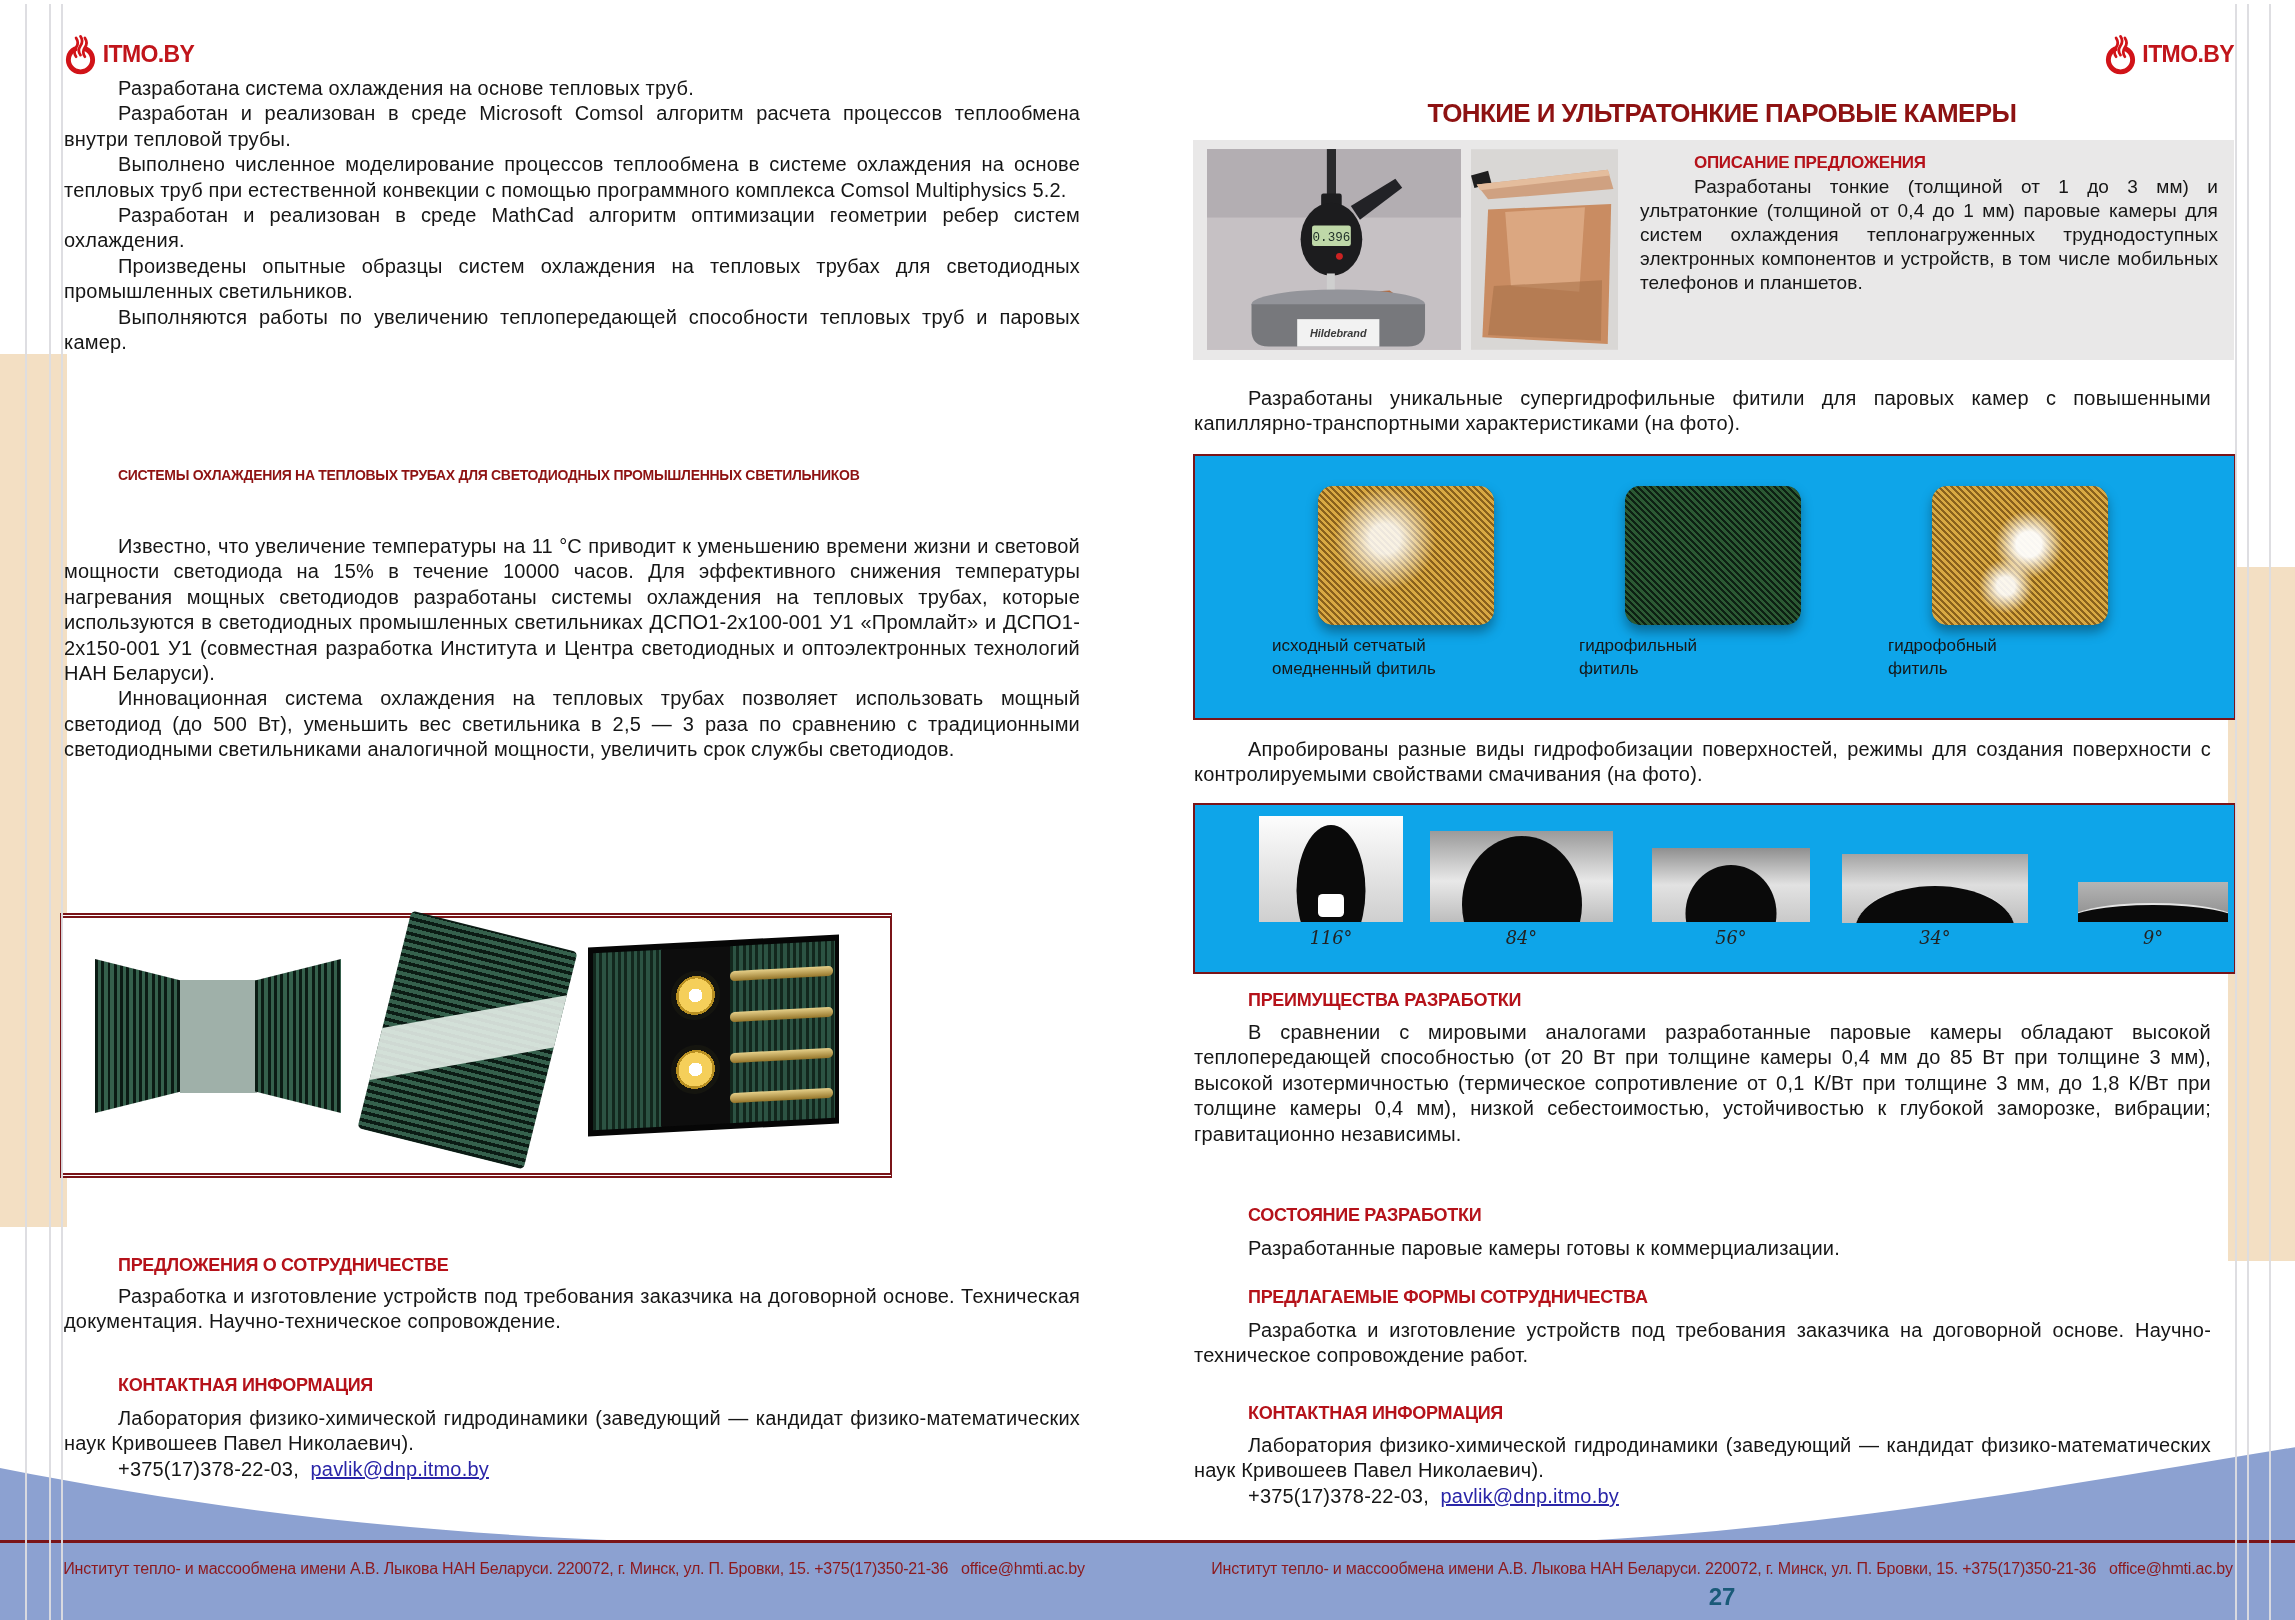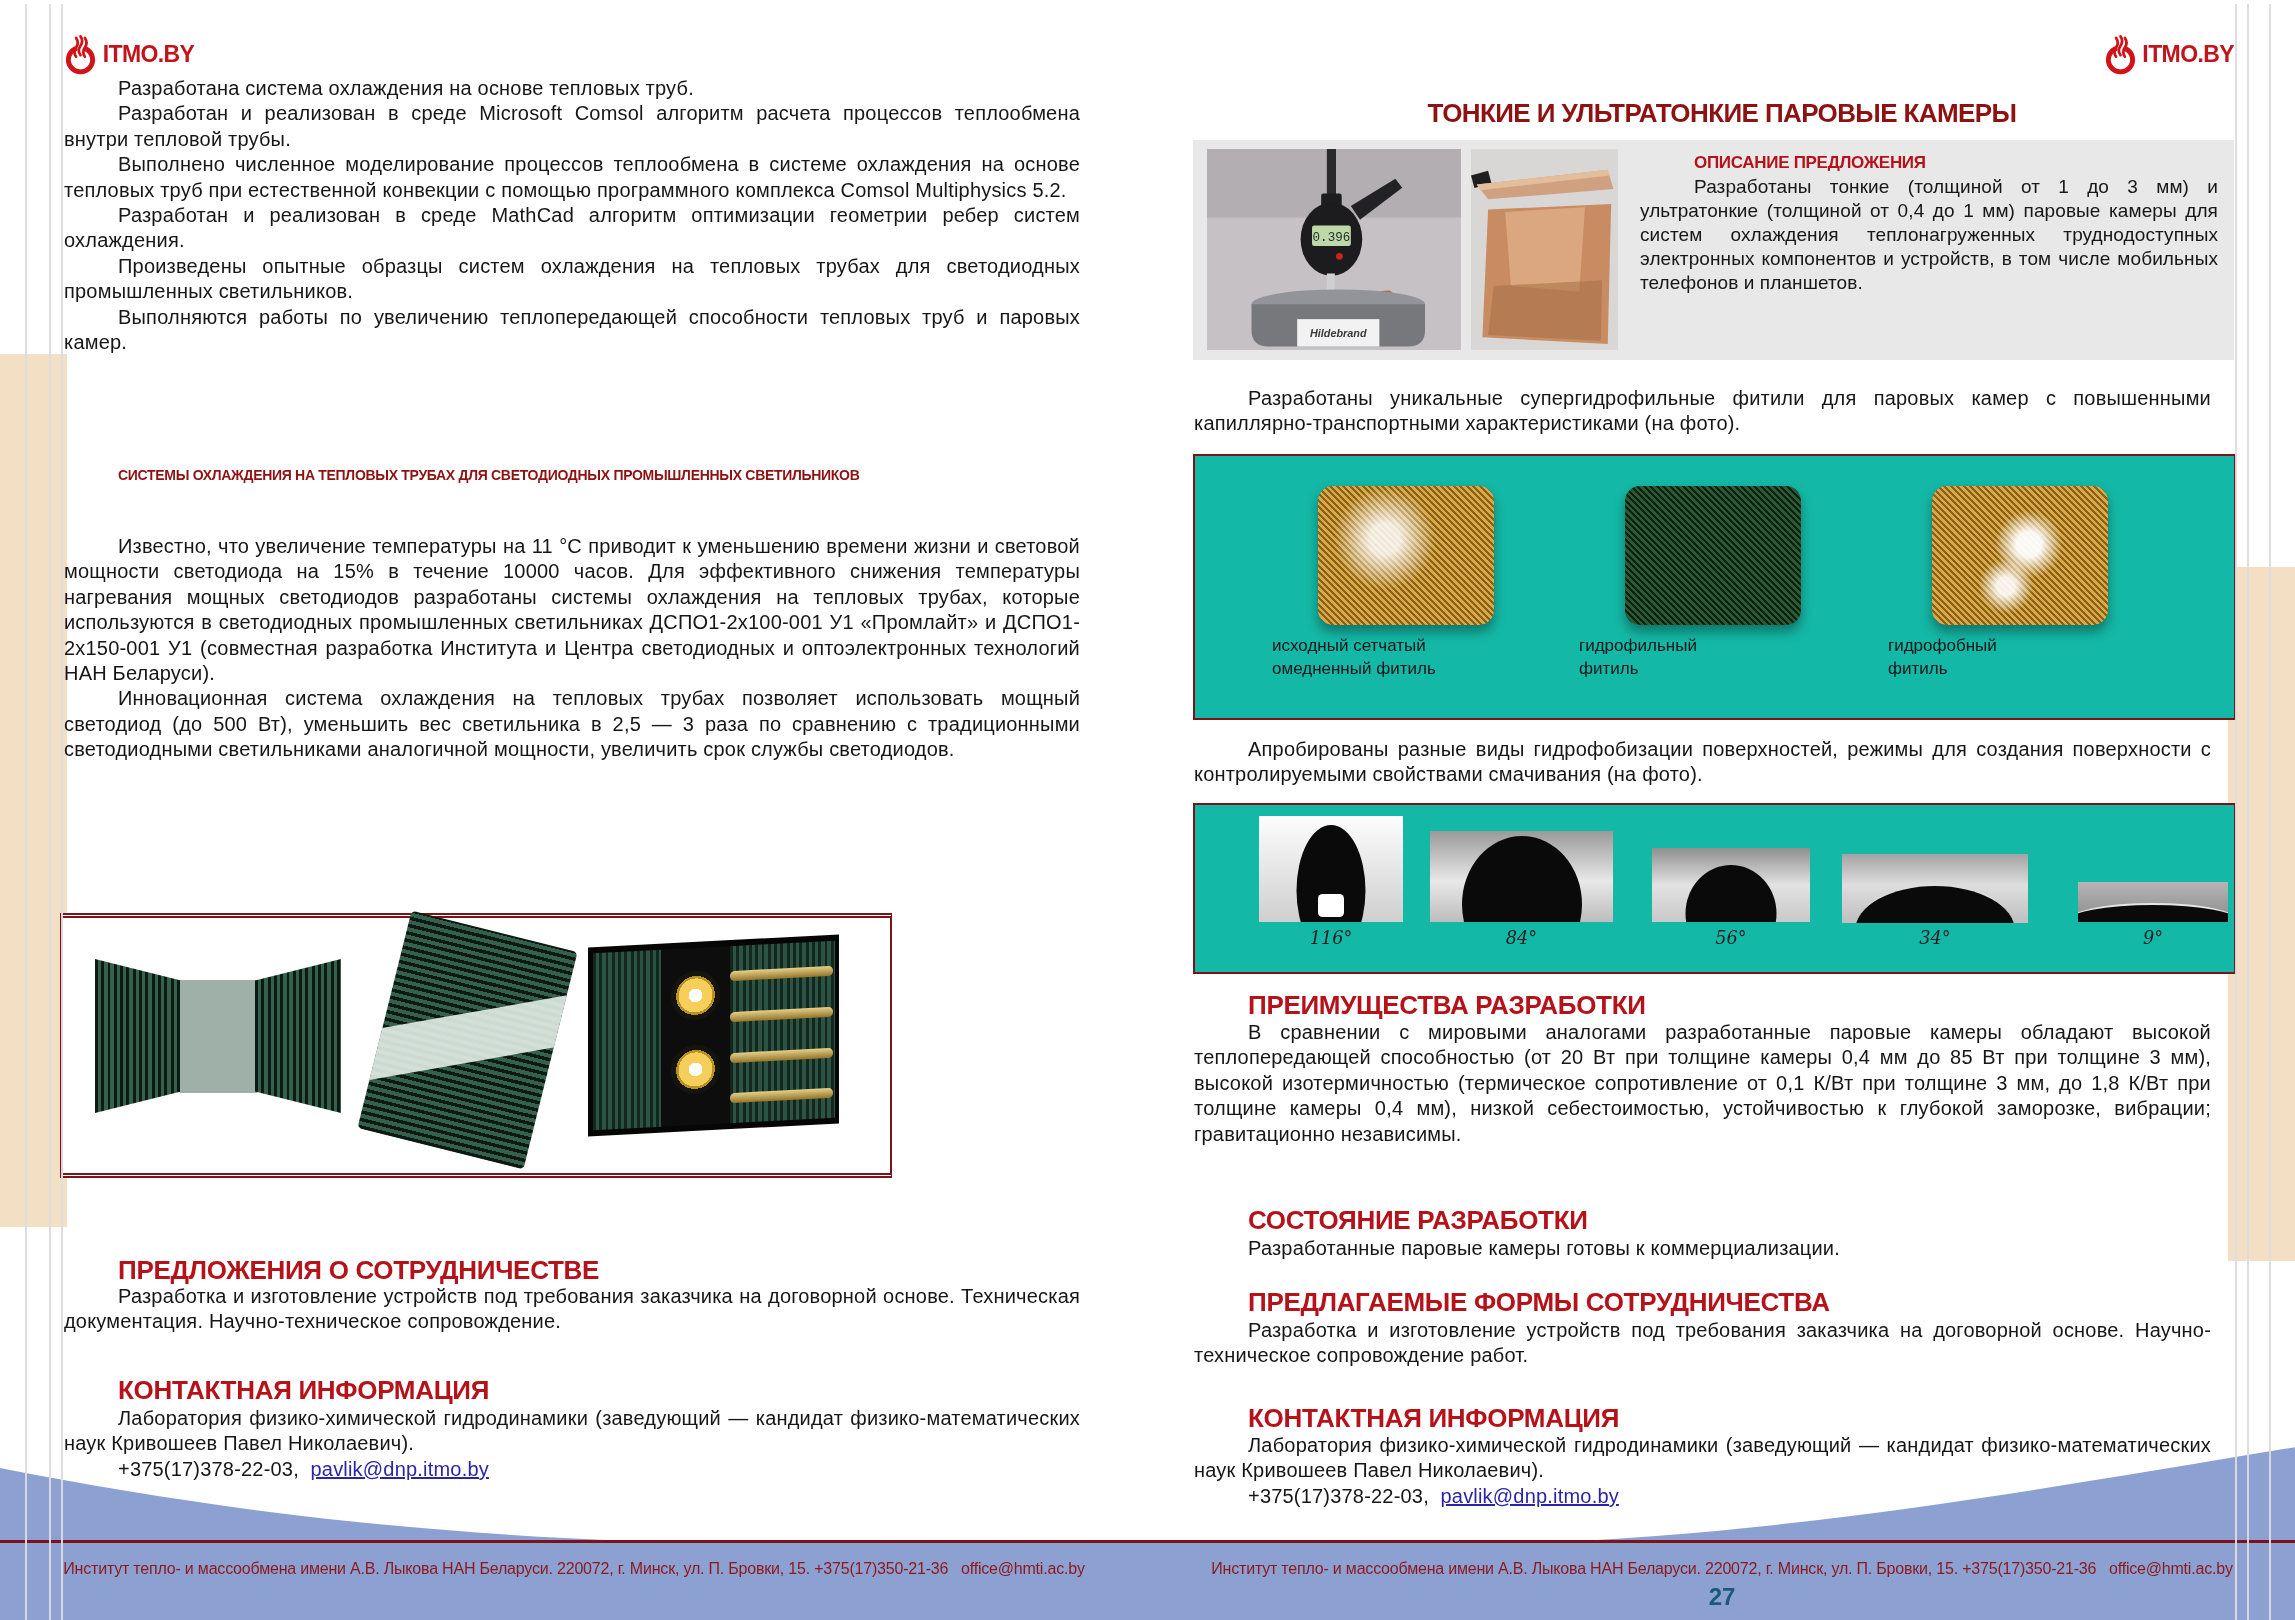--- a/index.html
+++ b/index.html
@@ -13,21 +13,21 @@
   .beige-band{position:absolute;background:var(--beige,#f3dfc3);z-index:1;}
 
   
   .logo{position:absolute;display:flex;align-items:center;gap:5.7px;z-index:4;}
   .logo-text{font-weight:bold;font-size:23px;letter-spacing:-0.6px;color:var(--brand_red,#c1151b);}
 
   
   .tcol{position:absolute;z-index:3;}
   .body-txt{font-size:20px;line-height:25.4px;letter-spacing:0.2px;text-align:justify;}
   .body-txt p{margin:0;text-indent:54px;}
-  .sec-head{font-weight:bold;font-size:26px;letter-spacing:-0.3px;color:var(--heading_red,#b5121a);margin-left:54px;}
+  .sec-head{font-weight:bold;font-size:18px;letter-spacing:-0.3px;color:var(--heading_red,#b5121a);margin-left:54px;}
   .big-head{font-weight:bold;font-size:14px;line-height:34px;letter-spacing:-0.3px;color:var(--title_red,#8e1212);text-indent:54px;}
   .page-title{position:absolute;z-index:3;width:100%;text-align:center;font-weight:bold;font-size:26px;letter-spacing:-0.6px;color:var(--title_red,#8e1212);margin-top:8px;}
   .email-link{color:var(--link_blue,#2a25a8);text-decoration:underline;}
 
   
   .photo-box{position:absolute;left:60px;top:909px;width:828px;height:255px;z-index:3;background:#fff;
     border-left:2.3px solid var(--border_red,#7a1418);border-right:2.3px solid var(--border_red,#7a1418);
     border-top:5.7px double var(--border_red,#7a1418);border-bottom:5.7px double var(--border_red,#7a1418);}
   .hs1{position:absolute;left:33px;top:41px;width:246px;height:154px;}
   .hs1 .finL,.hs1 .finR{position:absolute;top:0;width:86px;height:154px;
@@ -47,21 +47,21 @@
   .hs3 .s2{position:absolute;left:142px;top:5.7px;width:105px;height:177px;background:repeating-linear-gradient(90deg,#12271d 0 2.9px,#2c5343 2.9px 6.3px);}
   .hs3 .tube{position:absolute;left:0;width:103px;height:10.3px;border-radius:4.6px;background:linear-gradient(#e6d08a,#96762a);}
 
   
   .gray-box{position:absolute;left:45px;top:136px;width:1041px;height:220px;background:var(--gray_box,#e9e8e8);z-index:3;}
   .gray-box svg{position:absolute;top:9.1px;}
   .desc-block{position:absolute;left:447px;top:12.6px;width:578px;}
   .desc-head{font-weight:bold;font-size:17px;letter-spacing:-0.3px;color:var(--heading_red,#b5121a);margin:0 0 2.3px 54px;}
   .desc-txt{font-size:19px;line-height:24px;letter-spacing:0.1px;text-align:justify;text-indent:54px;}
 
-  .red-box{position:absolute;left:45px;width:1039px;border:2.3px solid var(--border_red,#7a1418);background:#14b8a6;z-index:3;}
+  .red-box{position:absolute;left:45px;width:1039px;border:2.3px solid var(--border_red,#7a1418);background:#0ea5e9;z-index:3;}
   #wick-box{top:450px;height:262px;}
   .swatch{position:absolute;top:30px;width:176px;height:139px;border-radius:15px;box-shadow:0 6.9px 11.4px rgba(0,0,0,.35);}
   .weave-gold{background:
     radial-gradient(circle at 38% 38%, rgba(255,255,255,.85) 0 15px, rgba(255,255,255,0) 51px),
     repeating-linear-gradient(45deg,#8a611c 0 2.3px,#d9a943 2.3px 4.6px),
     repeating-linear-gradient(-45deg,rgba(0,0,0,.28) 0 2.3px,rgba(255,255,255,.22) 2.3px 4.6px),#c89b3e;}
   .weave-green{background:
     repeating-linear-gradient(45deg,#0d2113 0 2.3px,#2c5a34 2.3px 4.6px),
     repeating-linear-gradient(-45deg,rgba(0,0,0,.3) 0 2.3px,rgba(255,255,255,.12) 2.3px 4.6px),#1c3a22;}
   .weave-gold-drops{background:

